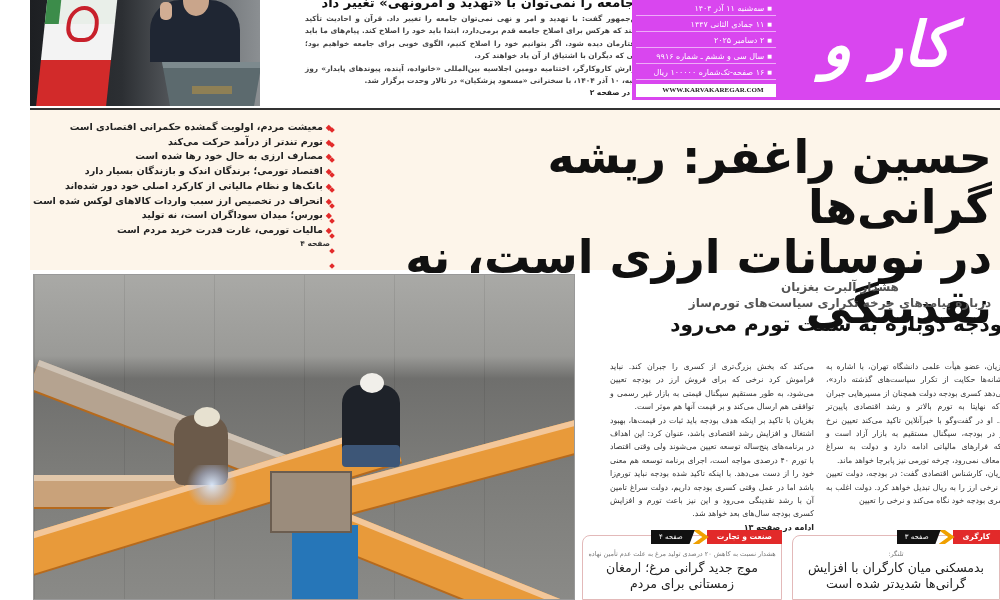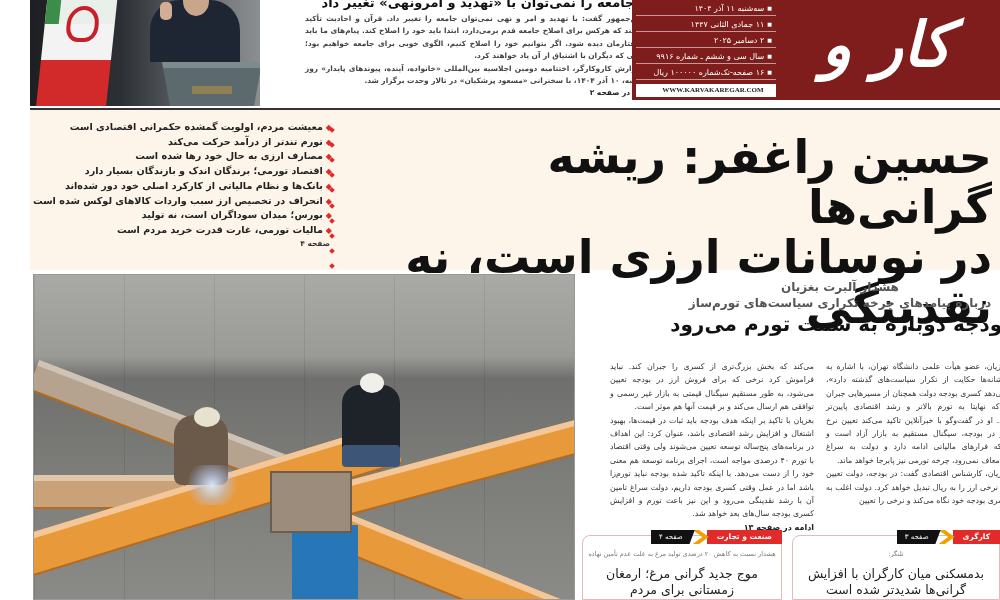--- a/index.html
+++ b/index.html
@@ -18,21 +18,21 @@
   .speaker .head { position: absolute; left: 33px; top: -14px; width: 26px; height: 30px; background: #c9a58b; border-radius: 50%; }
   .speaker .hand { position: absolute; left: 10px; top: 2px; width: 12px; height: 18px; background: #d2ae94; border-radius: 5px; }
   .podium { position: absolute; left: 132px; top: 62px; width: 100px; height: 44px; background: #5c6a6e; border-top: 6px solid #7d8a8e; clip-path: polygon(0 0, 100% 0, 92% 100%, 8% 100%); }
   .podium .emb { position: absolute; left: 30px; top: 18px; width: 40px; height: 8px; background: #a58a4a; opacity: .7; }
 
   .top-story { position: absolute; left: 280px; top: 0; width: 360px; height: 106px; direction: rtl; padding: 0 10px 0 4px; margin-left: 21px; }
   .top-story .hl { font-size: 13px; font-weight: bold; text-align: center; color: #111; line-height: 14px; margin-top: -4px; }
   .top-story .body { font-size: 7.4px; line-height: 12.4px; color: #444; text-align: justify; margin-top: 3px; font-weight: bold; }
   .top-story .cont { font-size: 7.5px; font-weight: bold; color: #222; margin-top: 1px; }
 
-  .masthead { position: absolute; left: 632px; top: 0; width: 368px; height: 100px; background: #7f1d1d; }
+  .masthead { position: absolute; left: 632px; top: 0; width: 368px; height: 100px; background: #d946ef; }
   .mast-info { position: absolute; left: 4px; top: 0; width: 140px; direction: rtl; }
   .mast-info .row { font-size: 8px; color: #fff; height: 16px; line-height: 16px; border-bottom: 1px solid rgba(255,255,255,.55); padding-right: 4px; white-space: nowrap; }
   .mast-info .row::before { content: "\25A0"; font-size: 5px; margin-left: 3px; vertical-align: middle; }
   .mast-info .url { position: absolute; top: 84px; left: 0; width: 140px; height: 13px; background: #fff; color: #222; font-family: "Liberation Serif", serif; font-size: 7px; font-weight: bold; text-align: center; line-height: 13px; direction: ltr; padding-left: 14px; }
   .logo { position: absolute; right: 6px; top: -10px; width: 215px; height: 110px; direction: rtl; font-family: "DejaVu Serif", serif; font-weight: bold; font-size: 62px; color: #fff; line-height: 110px; text-align: center; letter-spacing: -2px; font-style: italic; }
 
   .rule-top { position: absolute; left: 30px; top: 108px; width: 970px; height: 2px; background: #333; }
 
   
   .lead-band { position: absolute; left: 30px; top: 110px; width: 970px; height: 160px; background: #fdf5ea; }
@@ -76,21 +76,21 @@
   .a2-col { width: 204px; font-size: 7.8px; line-height: 13.4px; color: #333; text-align: justify; }
   .a2-col .cont { font-weight: bold; color: #222; font-size: 8px; }
 
   
   .teaser { position: absolute; top: 535px; height: 65px; border: 1px solid #e3b9b9; border-radius: 8px 8px 0 0; background: #fff; direction: rtl; }
   .teaser .tab { position: absolute; top: -6px; right: -1px; height: 14px; display: flex; direction: rtl; }
   .teaser .tab .sec { background: #e22a2a; color: #fff; font-size: 7.5px; font-weight: bold; padding: 0 10px; line-height: 14px; }
   .teaser .tab .chev { width: 16px; background: #f0a000; clip-path: polygon(0 0, 40% 0, 100% 50%, 40% 100%, 0 100%, 60% 50%); margin: 0 -2px; }
   .teaser .tab .pg { background: #111; color: #fff; font-size: 7px; padding: 0 12px 0 8px; line-height: 14px; clip-path: polygon(0 0, 100% 0, 88% 100%, 0 100%); }
   .teaser .pre { font-size: 6.5px; color: #777; text-align: center; margin-top: 14px; }
-  .teaser .hl { font-size: 12.5px; color: #222; text-align: center; line-height: 16px; margin-top: 8px; }
+  .teaser .hl { font-size: 12.5px; color: #222; text-align: center; line-height: 16px; margin-top: 2px; }
   .t1 { left: 792px; width: 208px; }
   .t2 { left: 582px; width: 200px; }
 </style>
 </head>
 <body>
 
 <div class="top-photo">
   <div class="bg"></div>
   <div class="flag">
     <div class="g"></div>

